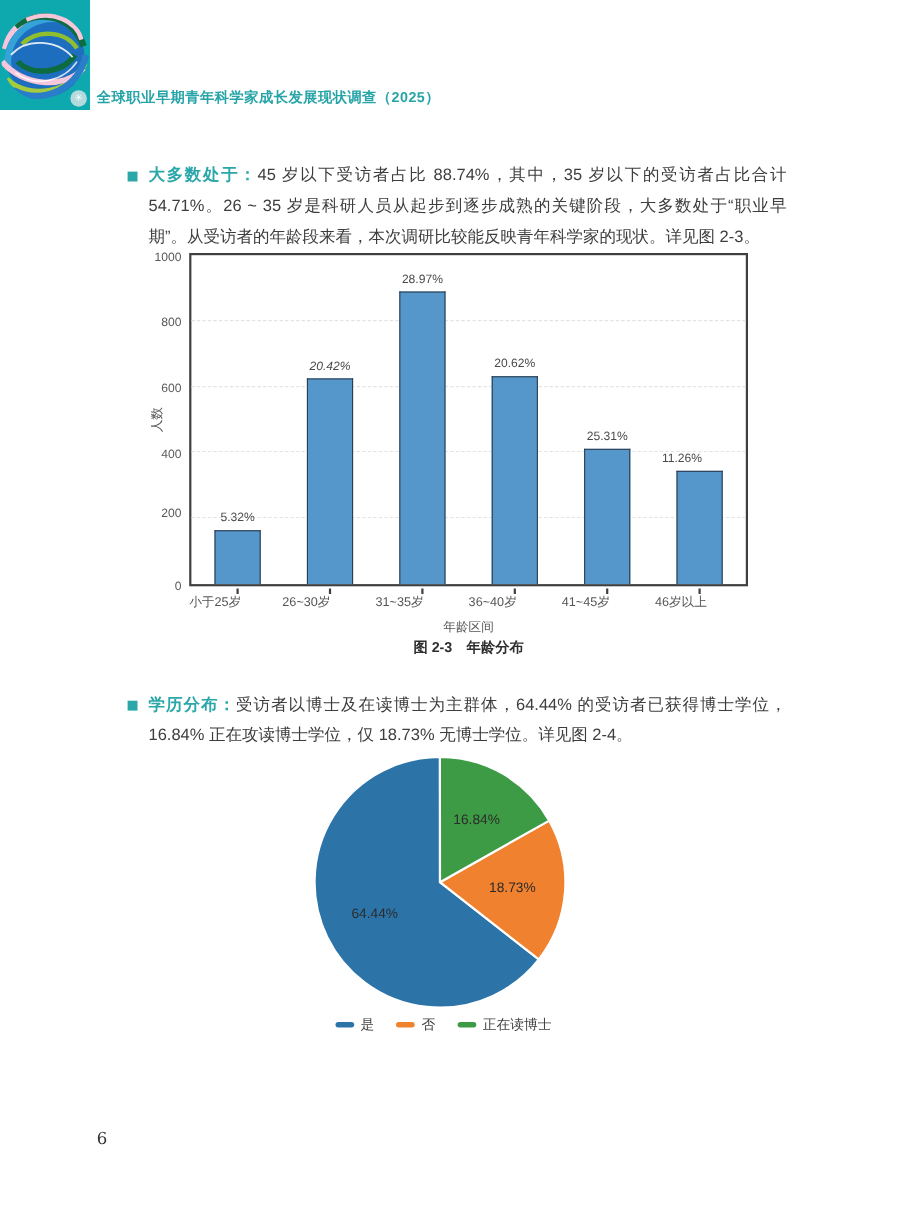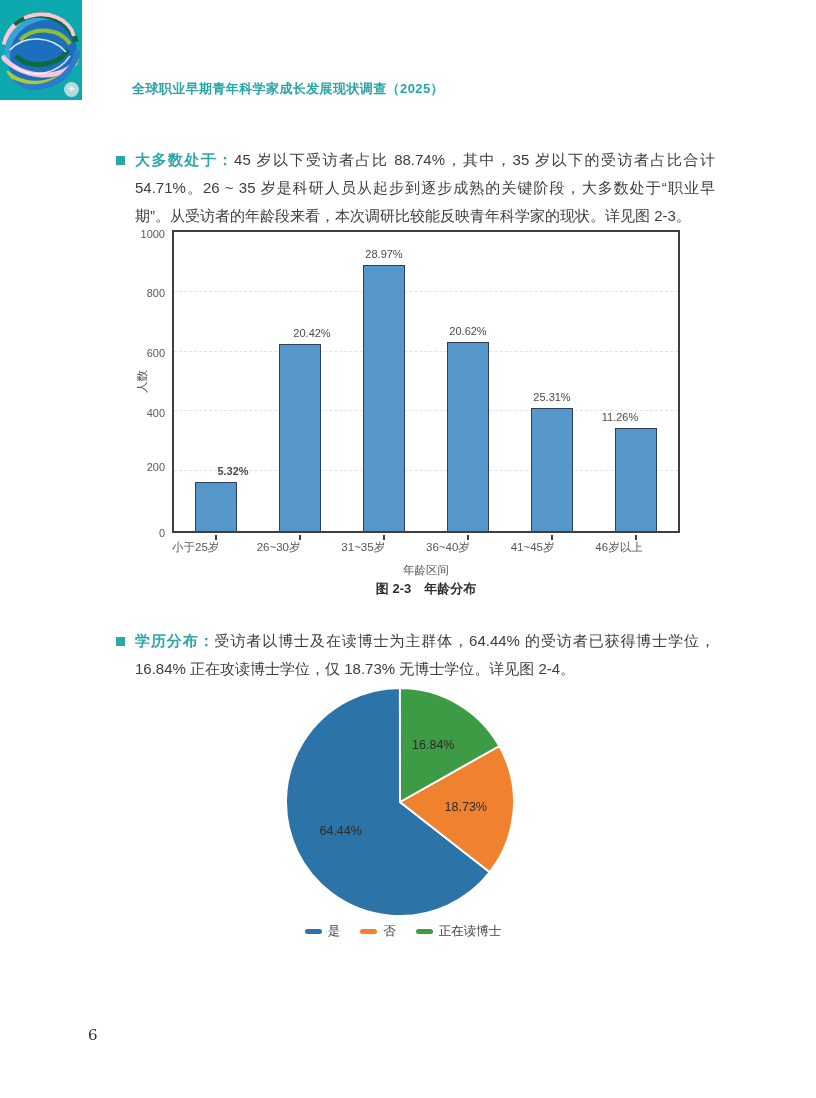--- a/index.html
+++ b/index.html
@@ -7,21 +7,21 @@
     width:816px;height:1098px;position:relative;background:#ffffff;
     font-family:"Liberation Sans","DejaVu Sans",sans-serif;overflow:hidden;
   }
   .abs{position:absolute;}
 
   
   #logo{left:0;top:0;width:82px;height:100px;}
   #hdr-row{left:64px;top:80px;display:flex;align-items:center;gap:9px;}
   .medallion{width:15px;height:15px;border-radius:50%;background:#b5dadd;color:#ffffff;
     font-size:9px;line-height:15px;text-align:center;}
-  #hdr-title{color:#26a4a7;font-weight:bold;font-size:13px;letter-spacing:0.4px;margin-left:44px;}
+  #hdr-title{color:#26a4a7;font-weight:bold;font-size:13px;letter-spacing:0.4px;}
 
   
   .para{position:absolute;left:115px;width:600px;font-size:15px;line-height:28px;
     color:#3d3d3d;text-align:justify;padding-left:20px;box-sizing:border-box;}
   .para .bullet{position:absolute;left:1px;top:10px;width:9px;height:9px;background:#2ba7a9;}
   .para .lead{color:#2ba7a9;font-weight:bold;}
   #p1{top:131px;}
   #p2{top:612px;}
 
   
@@ -104,24 +104,24 @@
       <div class="ytick" style="bottom: 173.9px;">600</div>
       <div class="ytick" style="bottom: 233.7px;">800</div>
       <div class="ytick" style="bottom: 293.5px;">1000</div>
     </div>
   <div id="bar-plot">
       <div class="gridline" style="bottom: 59.8px;"></div>
       <div class="gridline" style="bottom: 119.6px;"></div>
       <div class="gridline" style="bottom: 179.4px;"></div>
       <div class="gridline" style="bottom: 239.2px;"></div>
       <div class="bar" style="left: 21px; width: 42px; height: 48.737px; background: rgb(85, 150, 203); border-color: rgb(46, 62, 80);"></div>
-      <div class="bar-label" style="left: 29px; bottom: 53.737px; font-weight: bold;">5.32%</div>
+      <div class="bar-label" style="left: 12px; bottom: 53.737px;">5.32%</div>
       <div class="xtickmark" style="left: 41px;"></div>
       <div class="bar" style="left: 105px; width: 42px; height: 187.473px; background: rgb(85, 150, 203); border-color: rgb(46, 62, 80);"></div>
-      <div class="bar-label" style="left: 108px; bottom: 192.473px;">20.42%</div>
+      <div class="bar-label" style="left: 96px; bottom: 192.473px; font-style: italic;">20.42%</div>
       <div class="xtickmark" style="left: 125px;"></div>
       <div class="bar" style="left: 189px; width: 42px; height: 265.811px; background: rgb(85, 150, 203); border-color: rgb(46, 62, 80);"></div>
       <div class="bar-label" style="left: 180px; bottom: 270.811px;">28.97%</div>
       <div class="xtickmark" style="left: 209px;"></div>
       <div class="bar" style="left: 273px; width: 42px; height: 189.267px; background: rgb(85, 150, 203); border-color: rgb(46, 62, 80);"></div>
       <div class="bar-label" style="left: 264px; bottom: 194.267px;">20.62%</div>
       <div class="xtickmark" style="left: 293px;"></div>
       <div class="bar" style="left: 357px; width: 42px; height: 123.188px; background: rgb(85, 150, 203); border-color: rgb(46, 62, 80);"></div>
       <div class="bar-label" style="left: 348px; bottom: 128.188px;">25.31%</div>
       <div class="xtickmark" style="left: 377px;"></div>

